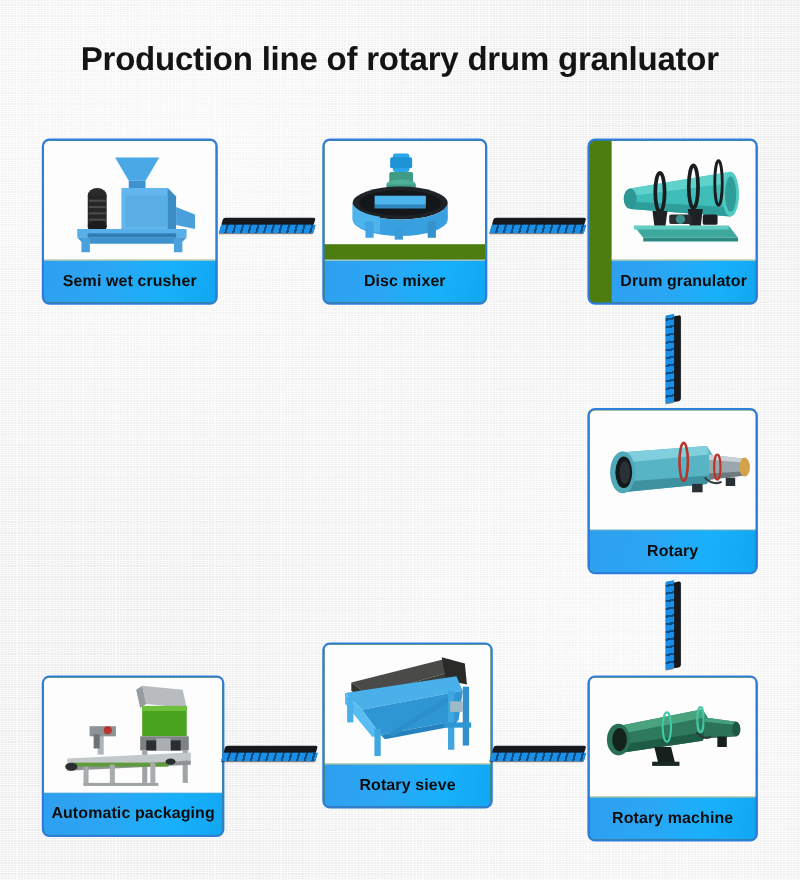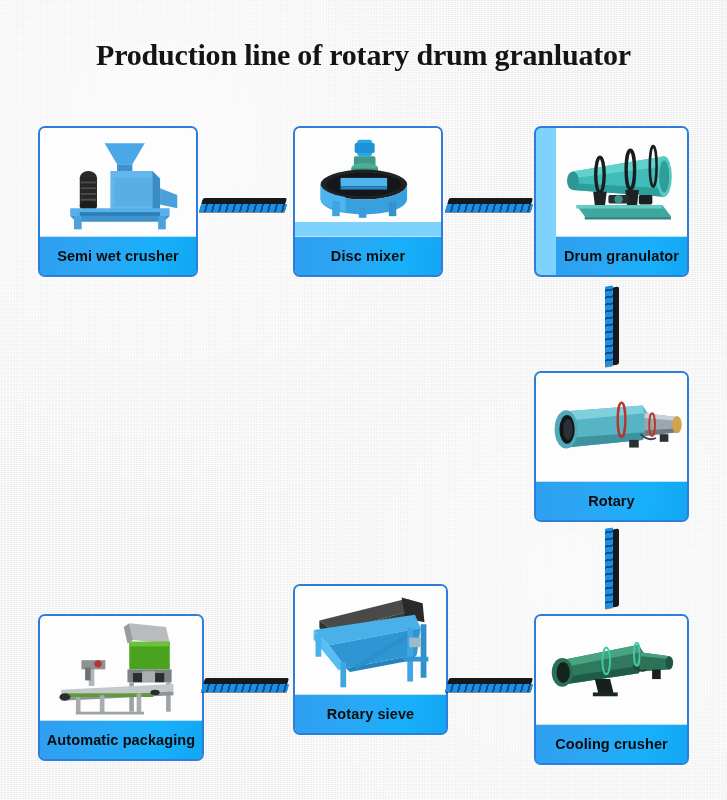--- a/index.html
+++ b/index.html
@@ -21,29 +21,29 @@
       radial-gradient(circle at 78% 72%, rgba(255,255,255,.7), rgba(0,0,0,0) 50%);
     pointer-events:none;
   }
   #page-title{
     position:absolute;left:0;right:0;top:38px;
     text-align:center;
     font-size:30px;
     font-weight:bold;
     letter-spacing:-.2px;
     color:#141414;
-    font-family:Liberation Serif, serif;
+    font-family:Liberation Sans, sans-serif;
   }
 
   
   .node{
     position:absolute;
     border:2px solid #2f7ddb;
     border-radius:7px;
-    background:#7dd3fc;
+    background:#4d7c0f;
     box-sizing:border-box;
     overflow:hidden;
     display:flex;flex-direction:column;
   }
   .node-figure{
     flex:1 1 auto;
     position:relative;
     background:#fdfdfd;
     overflow:hidden;
   }
@@ -306,21 +306,21 @@
         <ellipse cx="138" cy="49" rx="4" ry="7" fill="#1d5742"></ellipse>
 
         <path d="M60 66 L76 66 L80 82 L64 82 Z" fill="#17201c"></path>
         <rect x="120" y="56" width="9" height="10" fill="#17201c"></rect>
         <path d="M100 52 q8 8 14 4" stroke="#2c3b34" stroke-width="2" fill="none"></path>
 
         <rect x="58" y="80" width="26" height="4" fill="#1b2722"></rect>
       </svg>
     </div>
   </div>
-  <div class="node-label">Cooling crusher</div>
+  <div class="node-label">Rotary machine</div>
 </div>
 
 <div class="conveyor" style="left:200px;top:198px;width:88px;height:18px;">
   <div class="deck" style="left:2px;top:0;width:84px;height:7px;transform:skewX(-16deg);"></div>
   <div class="rollers" style="left:0px;top:6px;width:86px;height:8px;transform:skewX(-16deg);"></div>
 </div>
 
 <div class="conveyor" style="left:446px;top:198px;width:88px;height:18px;">
   <div class="deck" style="left:2px;top:0;width:84px;height:7px;transform:skewX(-16deg);"></div>
   <div class="rollers" style="left:0px;top:6px;width:86px;height:8px;transform:skewX(-16deg);"></div>

